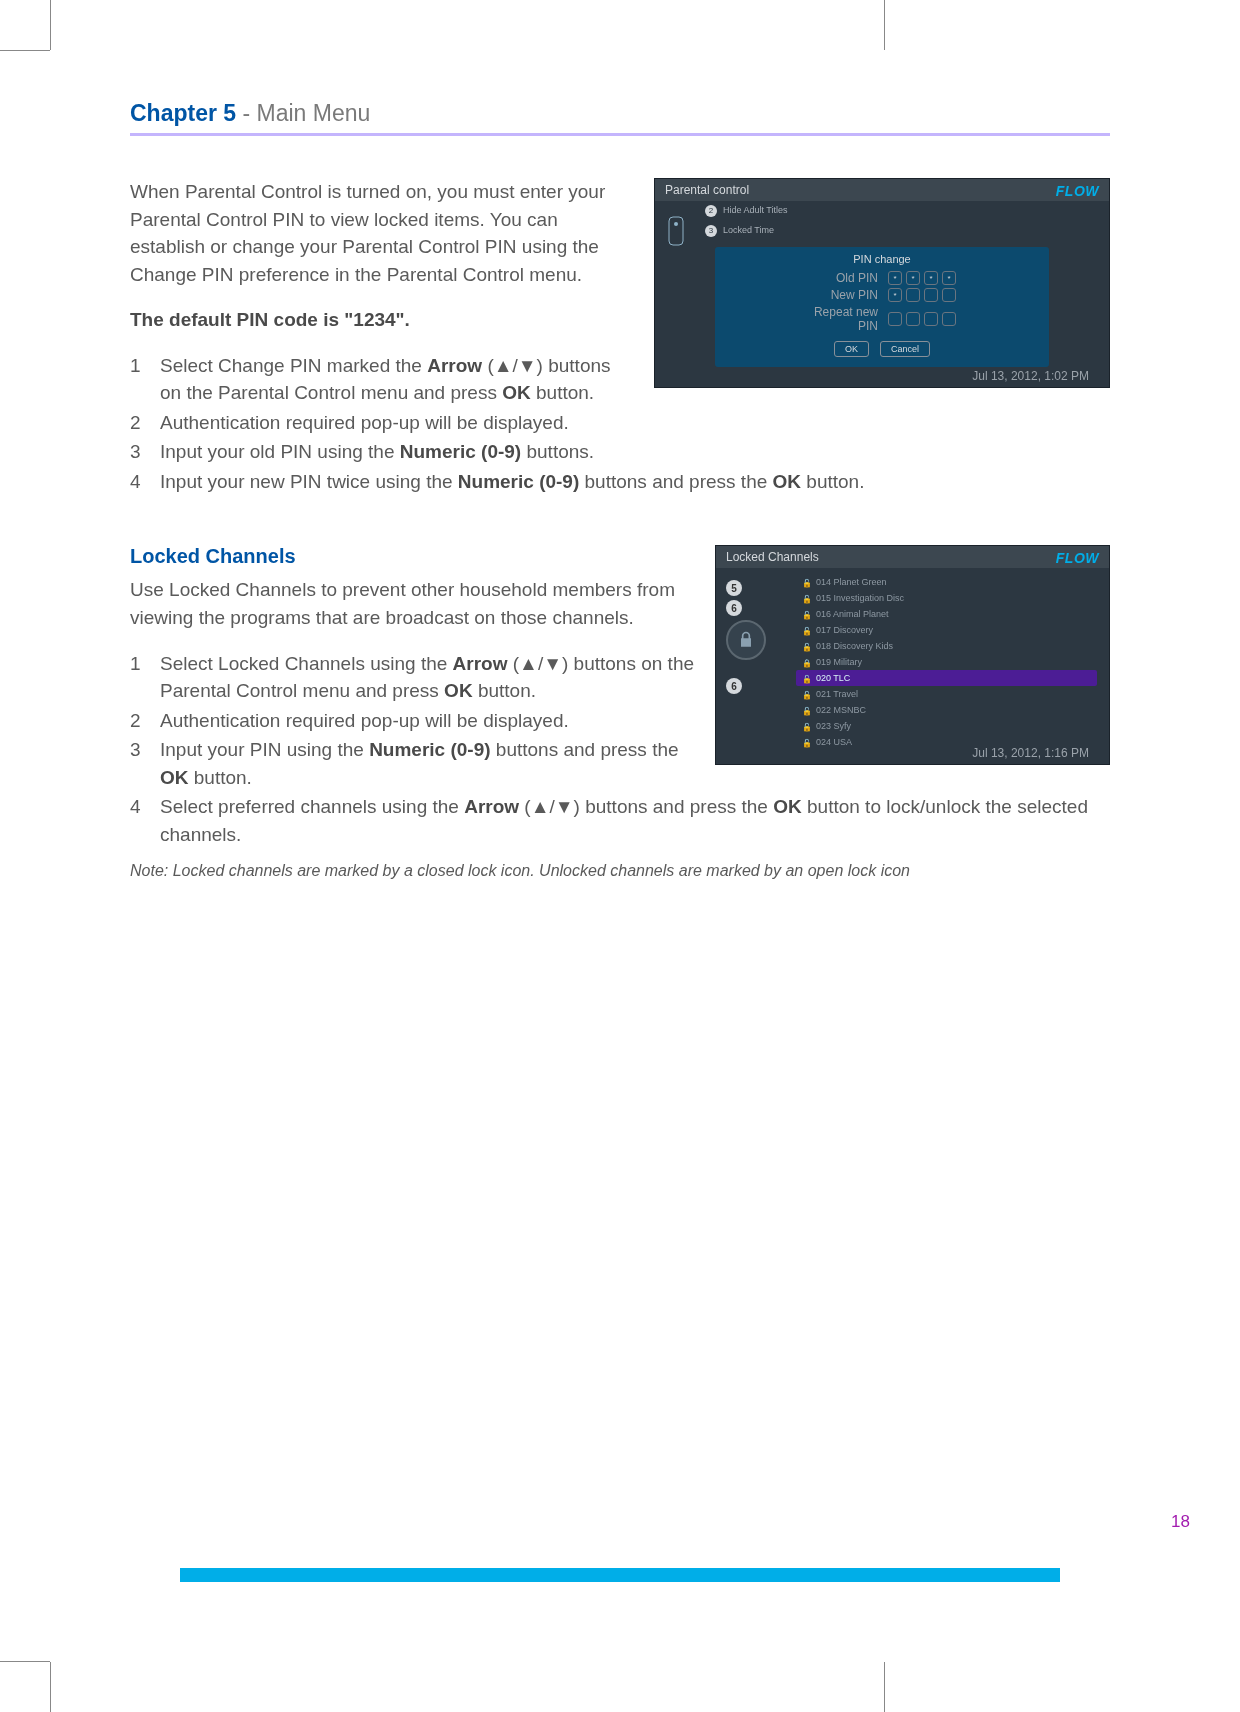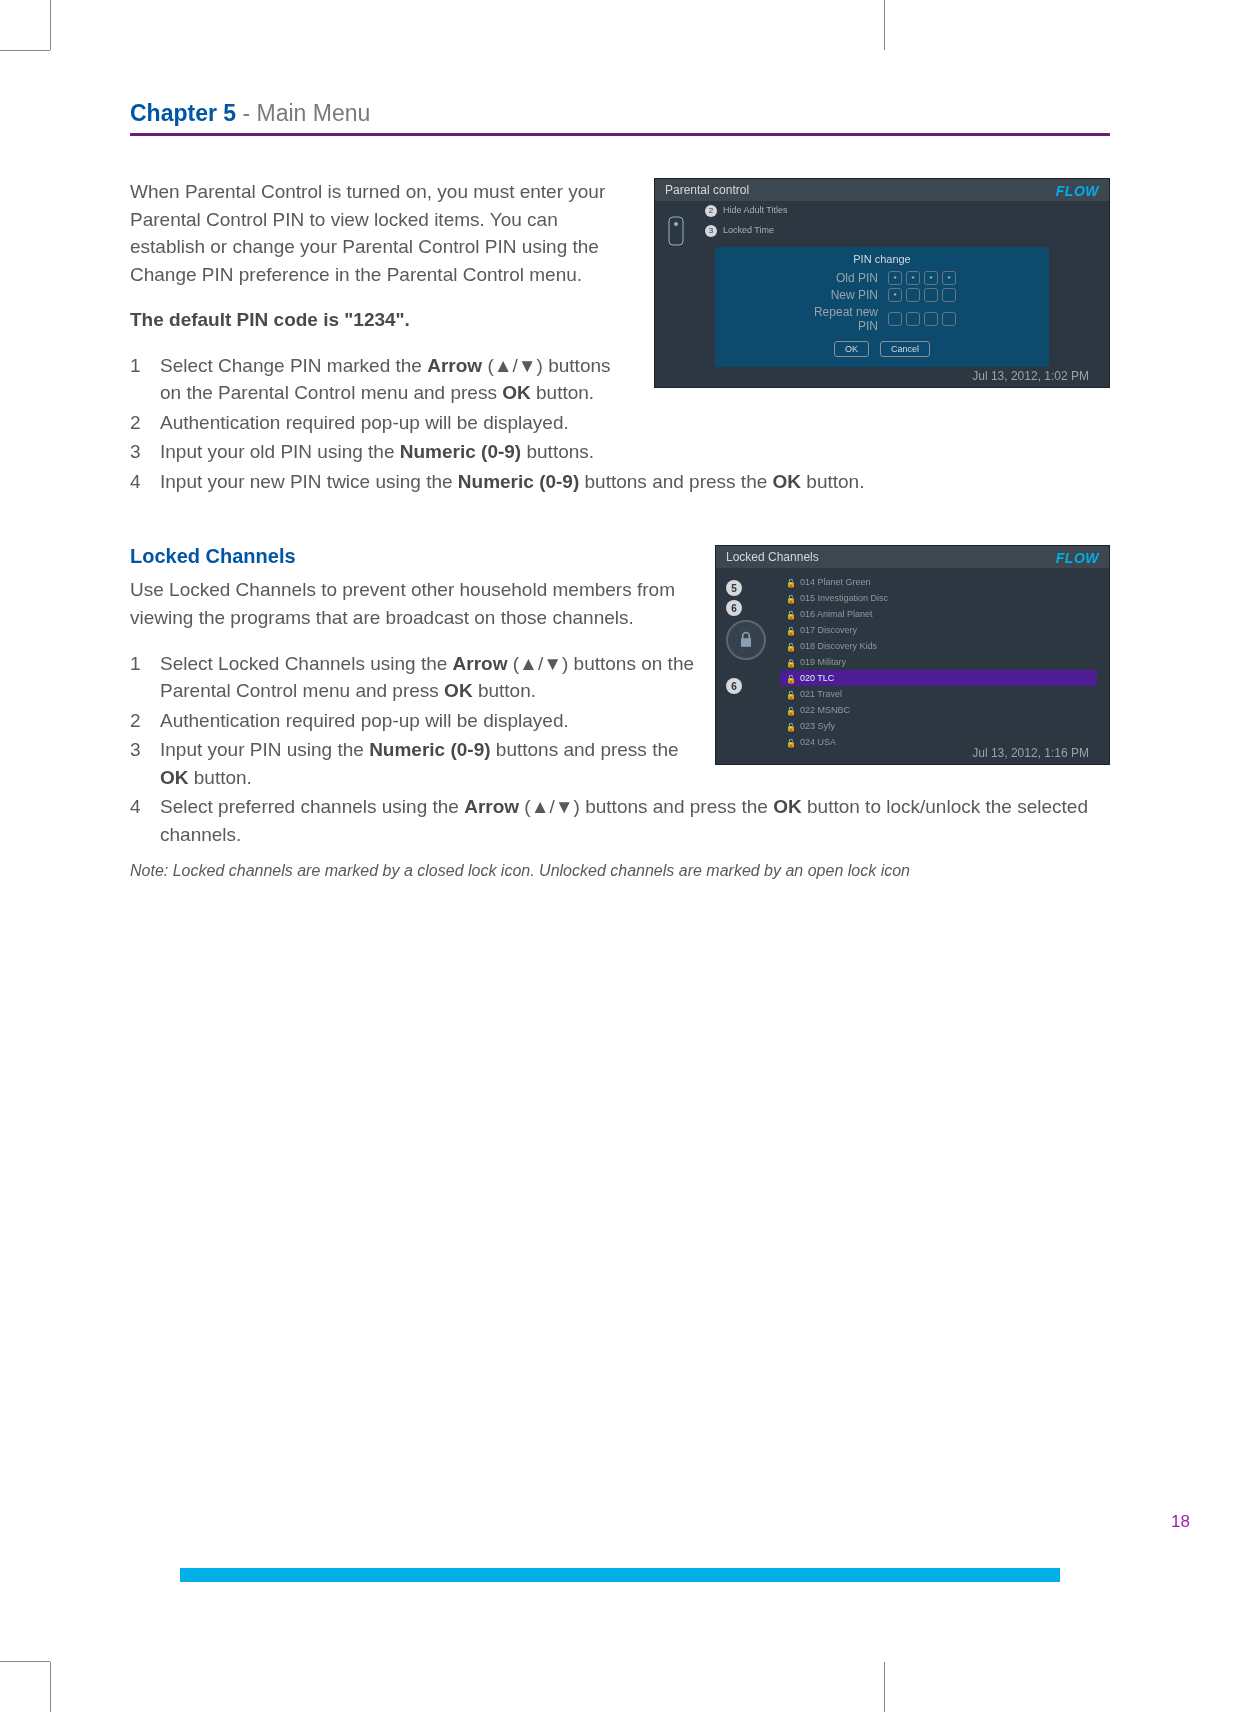--- a/index.html
+++ b/index.html
@@ -14,21 +14,21 @@
   .crop-line-h { position:absolute; height:1px; background:#888; }
   .crop-line-v { position:absolute; width:1px; background:#888; }
   .page {
     position: absolute;
     left: 50px; right: 50px; top: 40px; bottom: 40px;
   }
   .content {
     padding: 60px 80px 0 80px;
   }
   .chapter-header {
-    border-bottom: 3px solid #701a75;
+    border-bottom: 3px solid #c4b5fd;
     padding-bottom: 6px;
     margin-bottom: 42px;
     font-size: 23px;
     color: #7a7a7a;
     font-weight: 400;
   }
   .chapter-header .bold { color:#0055a5; font-weight:700; }
   .section-title {
     color:#0055a5;
     font-weight:700;
@@ -67,21 +67,21 @@
   .pin-box.filled::after { content:"*"; color:#d5d9dd;}
   .pin-btns { text-align:center; margin-top:8px;}
   .pin-btn { display:inline-block; border:1px solid #889099; border-radius:3px; padding:2px 10px; font-size:9px; margin:0 4px; color:#d5d9dd;}
   .ss-time { position:absolute; bottom:4px; right:20px; font-size:12px; color:#9aa2aa;}
   .remote-icon { position:absolute; left:8px; top:36px; width:28px; height:34px; }
   .remote-icon svg { width:100%; height:100%; }
   .ss2-left { position:absolute; left:10px; top:30px; }
   .ss2-left .knob-round { width:16px; height:16px; border-radius:50%; background:#d5d9dd; color:#333; font-size:10px; font-weight:700; display:flex; align-items:center; justify-content:center; margin:4px 0;}
   .lock-circle { width:40px; height:40px; border-radius:50%; background:#35424d; border:2px solid #5b6770; display:flex; align-items:center; justify-content:center; margin:4px 0;}
   .lock-circle svg { width:20px; height:20px; }
-  .ss2-list { position:absolute; left:64px; right:12px; top:28px; font-size:9px;}
+  .ss2-list { position:absolute; left:80px; right:12px; top:28px; font-size:9px;}
   .ss2-row { padding:3px 6px; color:#8d98a2; display:flex; align-items:center;}
   .ss2-row .lockmini { width:8px; height:8px; margin-right:6px; display:inline-block;}
   .ss2-row.lockmini-closed .lockmini::before { content:"🔒"; font-size:8px; color:#c9a94b;}
   .ss2-row.lockmini-open .lockmini::before { content:"🔓"; font-size:8px; color:#8d98a2;}
   .ss2-row.sel { background:#4c1d95; color:#d9f2f7; border-radius:2px;}
   ol.steps { list-style:none; counter-reset: step; margin:8px 0 0 0; font-size:19px; line-height:1.45;}
   ol.steps li { counter-increment: step; position:relative; padding-left:30px; margin-bottom:2px; color:#5a5a5a;}
   ol.steps li::before { content: counter(step); position:absolute; left:0; top:0; color:#5a5a5a; }
   .note { font-style:italic; font-size:16px; color:#5a5a5a; margin-top:14px; clear:both;}
   .page-num { position:absolute; bottom:140px; left:0; right:0; text-align:right; color:#a21caf; font-size:17px;}

